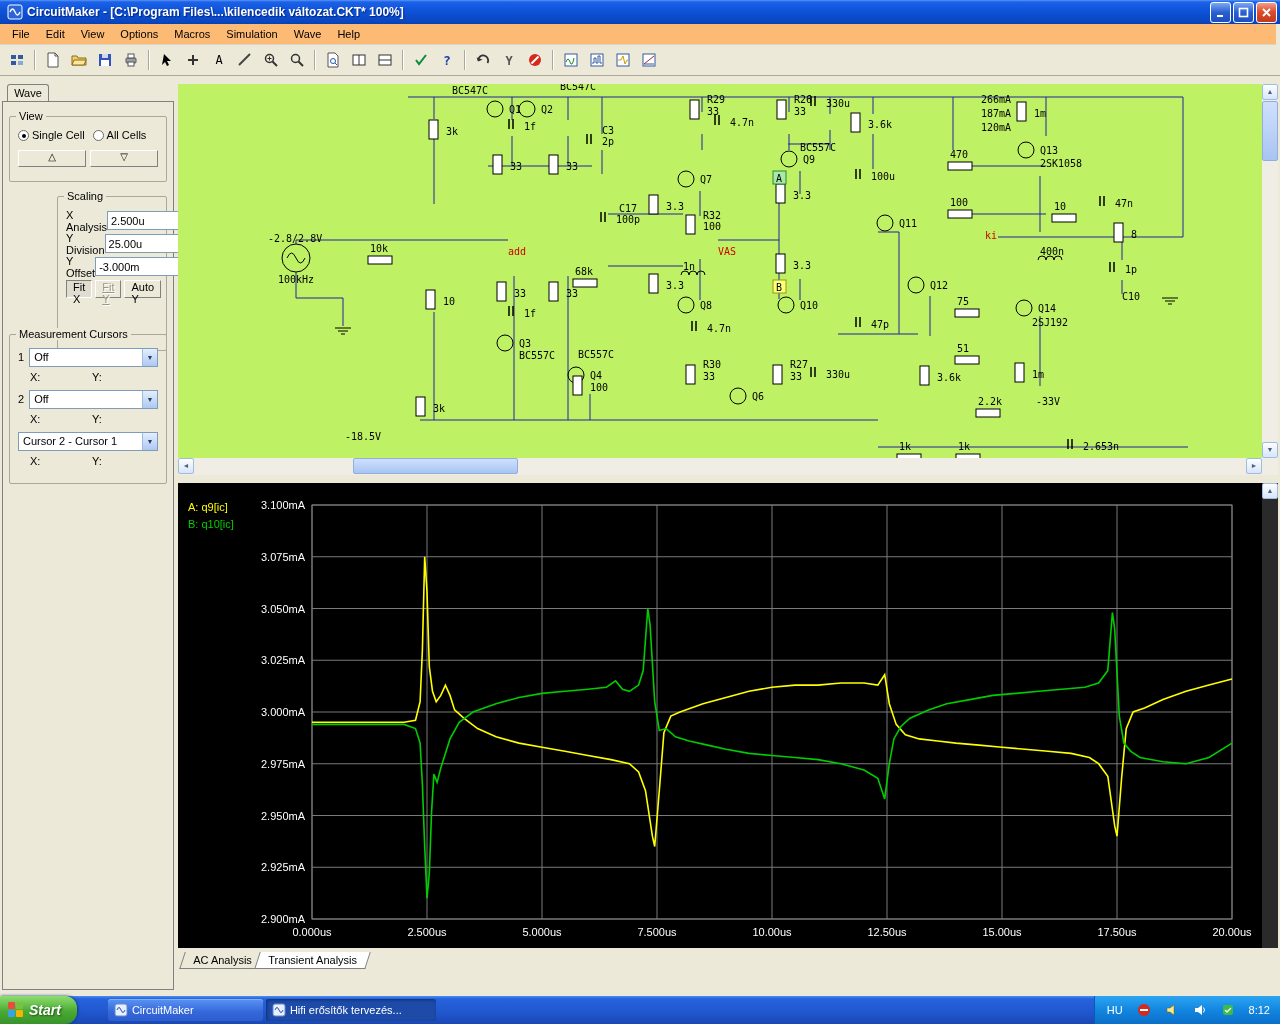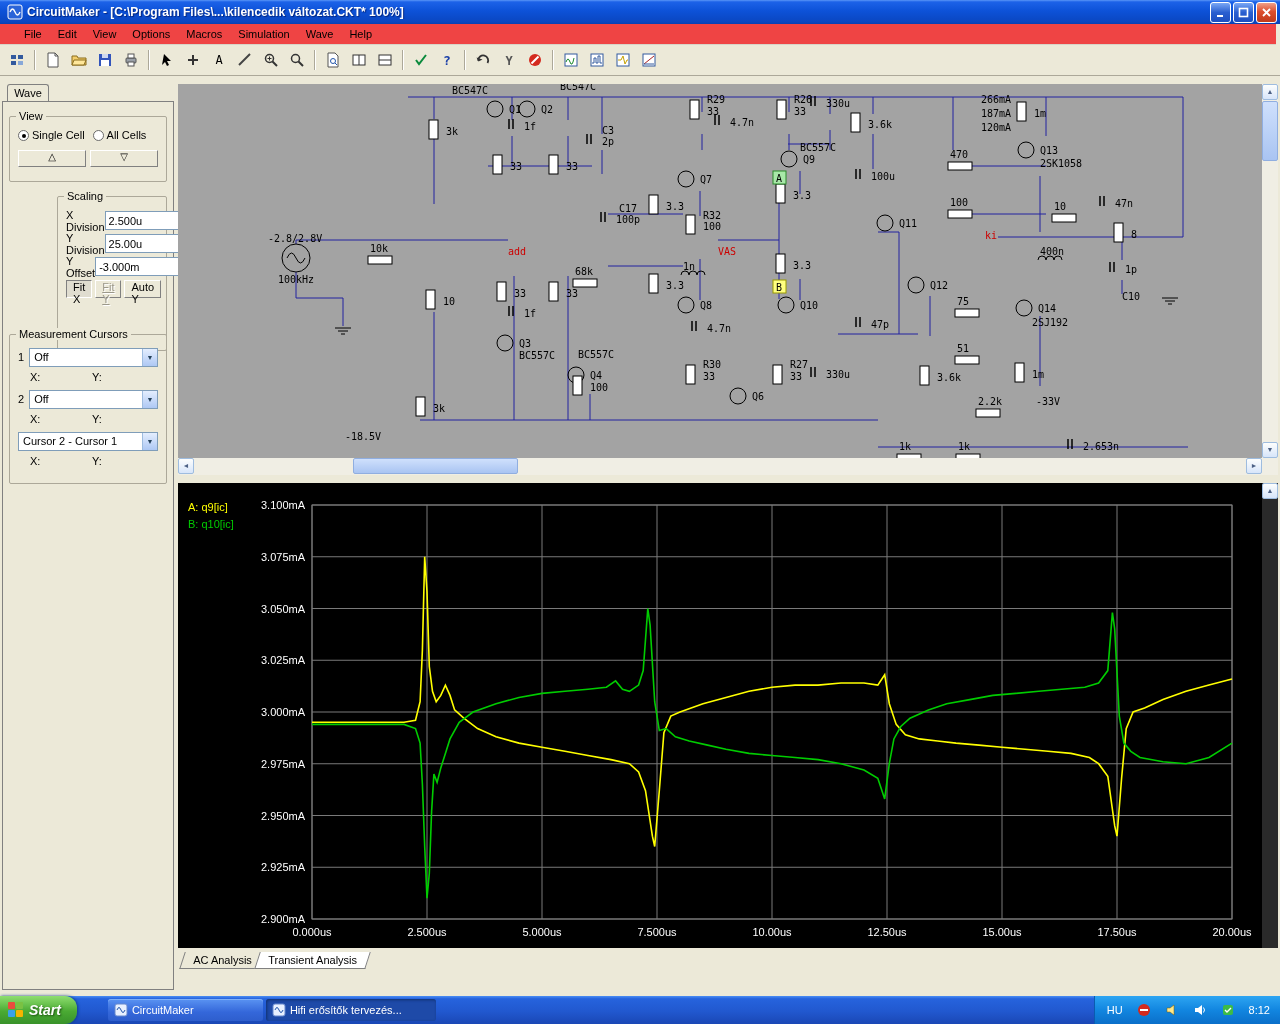--- a/index.html
+++ b/index.html
@@ -15,22 +15,22 @@
   .titlebar .ttext { font-weight:bold; font-size:12px; text-shadow:1px 1px 1px #00237d;
     white-space:nowrap; overflow:hidden; flex:1; }
   .winbtns { display:flex; gap:2px; }
   .winbtn { width:21px; height:21px; border:1px solid #fff; border-radius:3px;
     display:flex; align-items:center; justify-content:center;
     background:linear-gradient(180deg,#7aa7f5,#2a5fd0 50%,#1c4ec0); }
   .winbtn.close { background:linear-gradient(180deg,#f0a08a,#dd4f2e 45%,#c13a1b); }
   .winbtn svg { display:block; }
 
   
-  .menubar { position:absolute; left:0; top:24px; right:4px; height:21px; background:#ef4444;
-    display:flex; align-items:center; padding-left:16px; border-bottom:1px solid #d8d4c8; }
+  .menubar { position:absolute; left:0; top:24px; right:4px; height:21px; background:#fdba74;
+    display:flex; align-items:center; padding-left:4px; border-bottom:1px solid #d8d4c8; }
   .menu-item { padding:2px 8px; cursor:default; }
   .toolbar { position:absolute; left:0; top:45px; right:0; height:31px; background:#ece9d8;
     display:flex; align-items:center; padding-left:4px; border-bottom:1px solid #aca899; }
   .tbtn { width:24px; height:23px; margin:0 1px; display:flex; align-items:center; justify-content:center;
     border:1px solid transparent; background:transparent; }
   .tsep { width:2px; height:20px; margin:0 4px; border-left:1px solid #aca899; border-right:1px solid #fff; }
 
   
   .leftpanel { position:absolute; left:0; top:76px; width:177px; bottom:28px; background:#ece9d8; }
   .panel-tab { position:absolute; left:7px; top:8px; width:42px; height:18px; background:#ece9d8;
@@ -69,21 +69,21 @@
 
   .cur-row { position:absolute; left:8px; right:8px; height:20px; display:flex; align-items:center; gap:5px; }
   .combo { flex:1; height:19px; border:1px solid #7f9db9; background:#fff; display:flex; align-items:center; }
   .combo .cval { flex:1; padding:0 4px; white-space:nowrap; overflow:hidden; }
   .combo .cbtn { width:15px; height:100%; background:linear-gradient(180deg,#e4eefe,#aec8f4);
     border-left:1px solid #9ebcdf; color:#26435c; font-size:7px; display:flex; align-items:center; justify-content:center; }
   .xy-row { position:absolute; left:20px; right:8px; height:16px; display:flex; }
   .xy-row span { width:62px; }
 
   
-  .schem-wrap { position:absolute; left:178px; top:84px; width:1100px; height:374px; background:#a3a3a3; }
+  .schem-wrap { position:absolute; left:178px; top:84px; width:1100px; height:374px; background:#bef264; }
   .schem-svg { position:absolute; left:0; top:0; }
   .vscroll { position:absolute; right:0; top:0; width:16px; height:374px; background:#f0eee4; }
   .hscroll { position:absolute; left:178px; top:458px; width:1100px; height:17px; background:#f0eee4; }
   .sb-btn { position:absolute; width:16px; height:16px;
     background:linear-gradient(180deg,#fdfefd,#d7e5fa); border:1px solid #9ebcdf; border-radius:2px;
     color:#4d6185; font-size:7px; text-align:center; line-height:14px; }
   .sb-thumb { position:absolute; background:linear-gradient(180deg,#cfe0fc,#a9c4f2); border:1px solid #90aee0; border-radius:2px; }
 
   
   .wave-wrap { position:absolute; left:178px; top:483px; width:1100px; height:465px; background:#000; }
@@ -316,21 +316,21 @@
         </div>
         <div class="tri-row">
           <div class="tri-btn">△</div>
           <div class="tri-btn">▽</div>
         </div>
       </div>
 
       <div class="group g-scale">
         <div class="group-label">Scaling</div>
         <div class="spin-row" style="top:14px">
-          <span class="lab">X Division</span>
+          <span class="lab">X Analysis</span>
           <div class="spinbox">
               <input value="2.500u" style="">
             <div class="spinarrows">
                 <div>▲</div>
                 <div>▼</div>
               </div>
             </div>
         </div>
         <div class="spin-row" style="top:37px">
           <span class="lab">Y Division</span>

